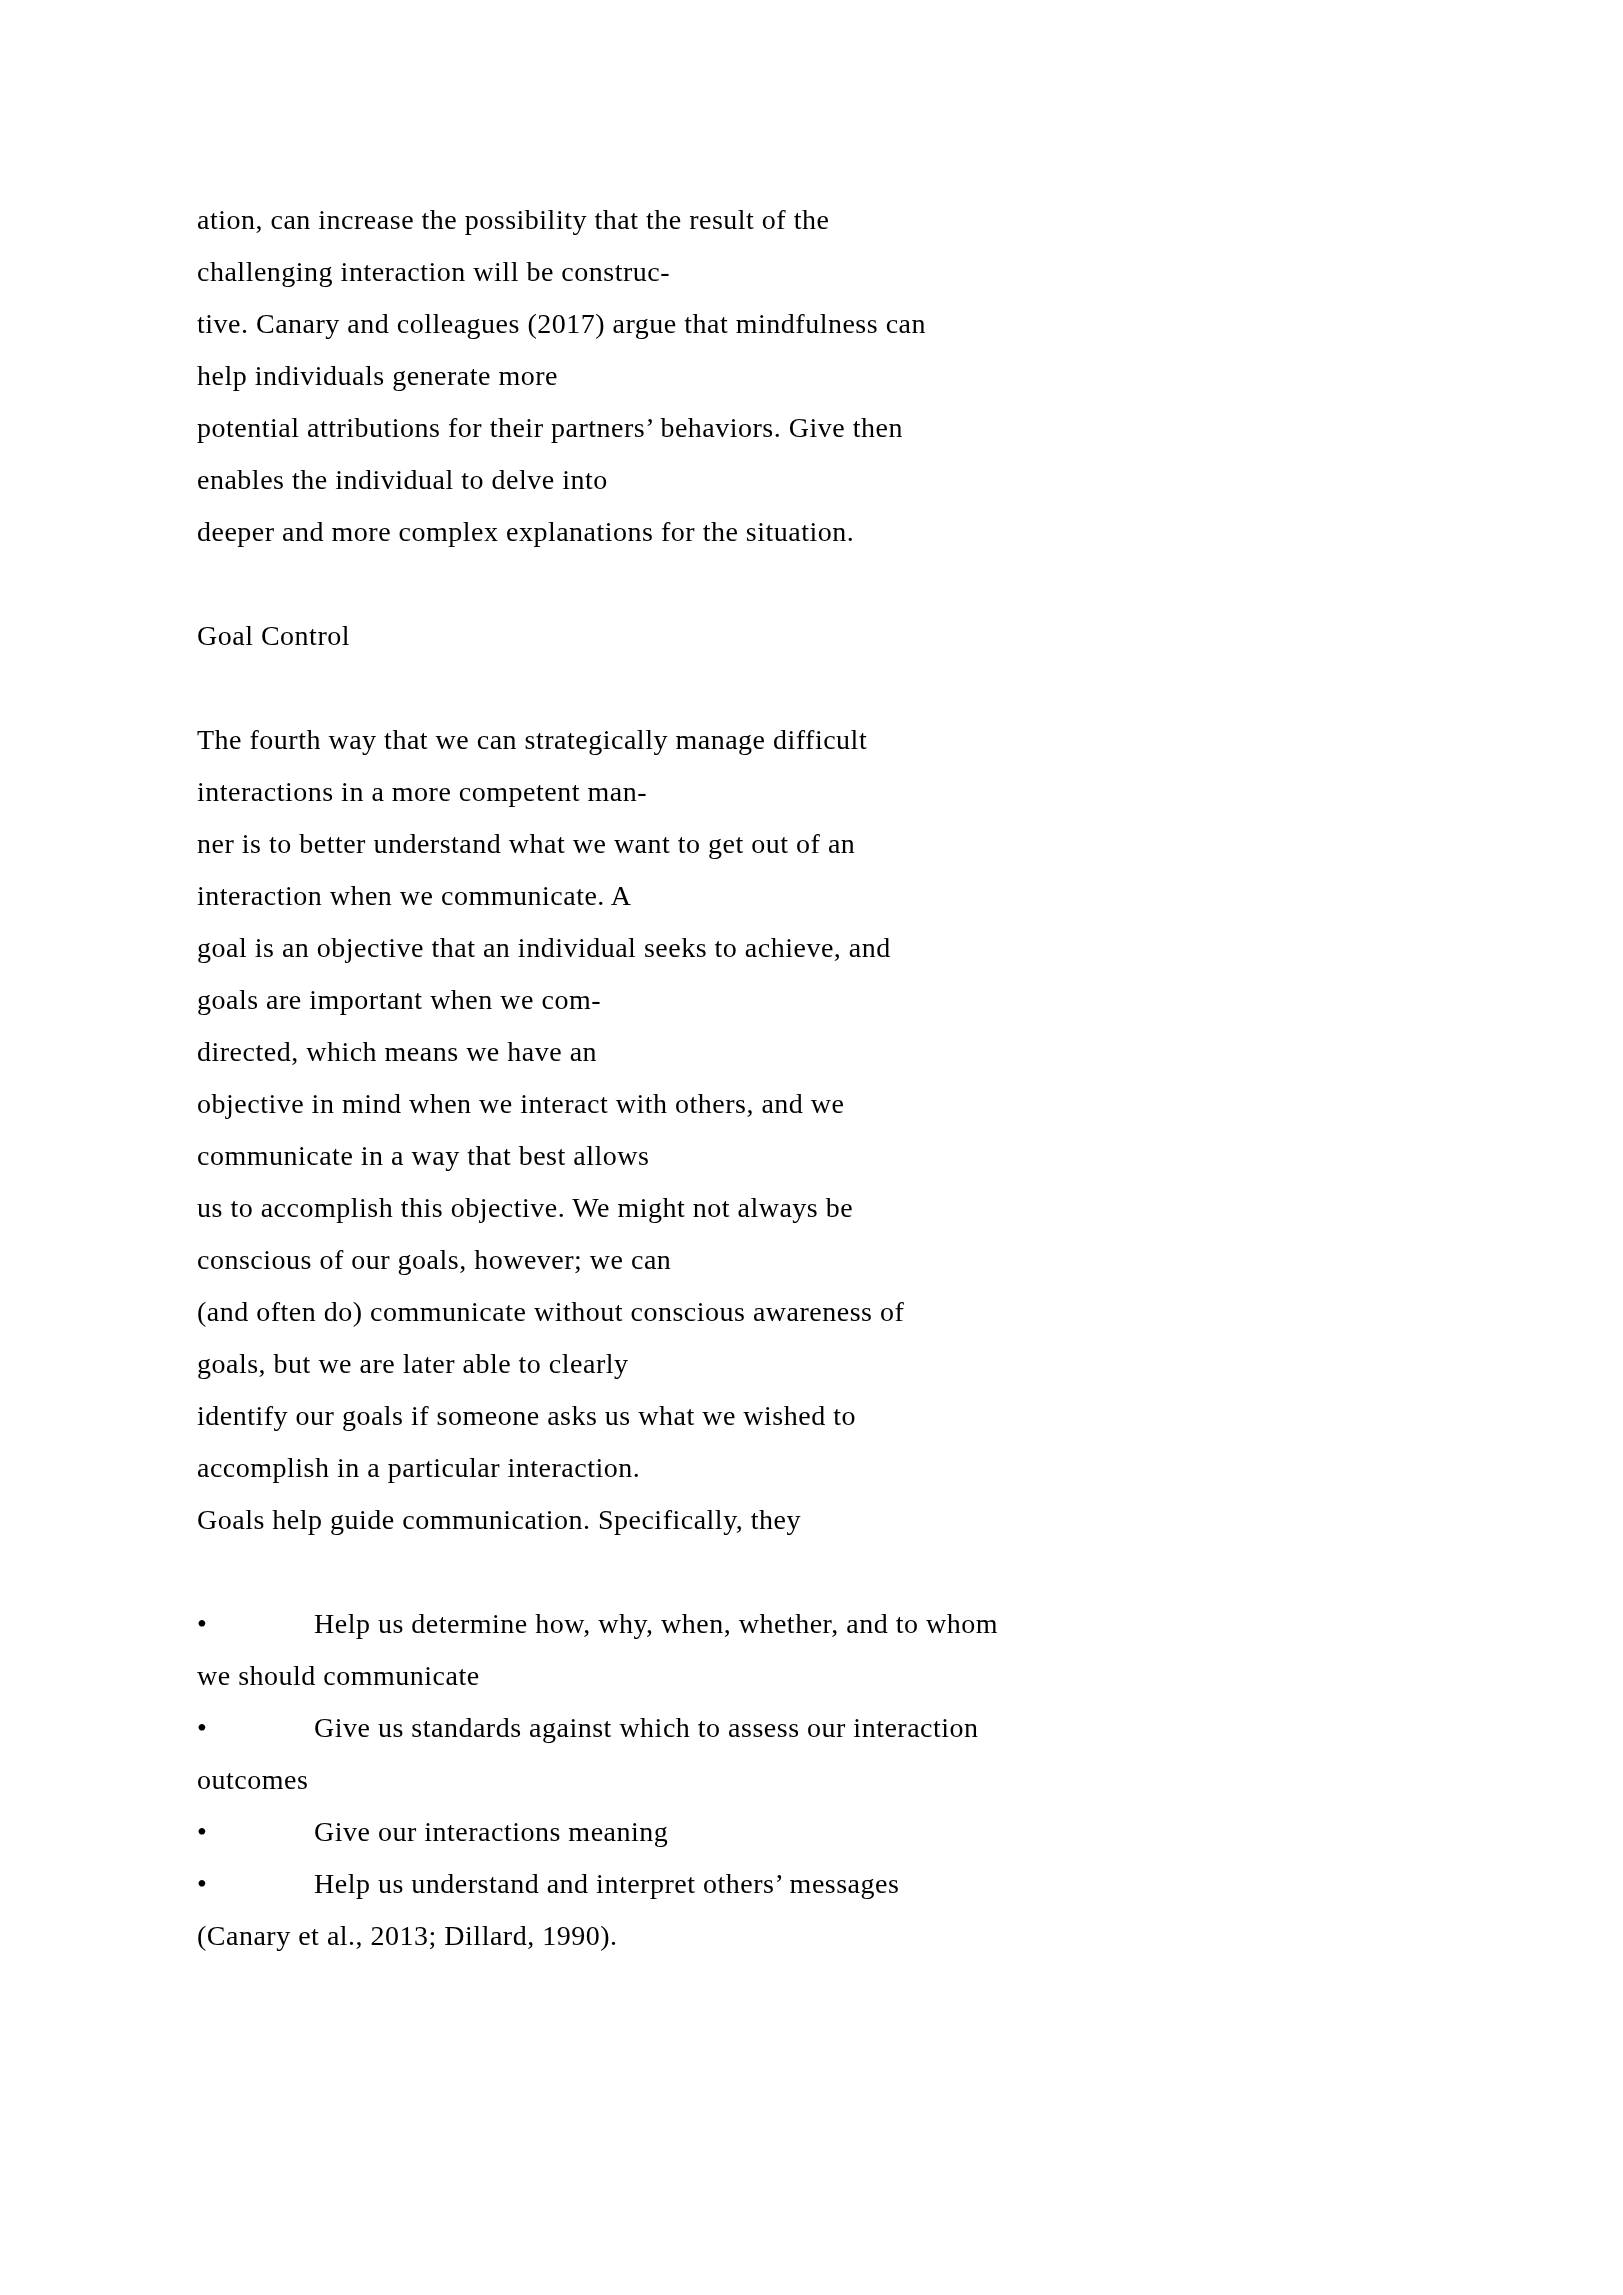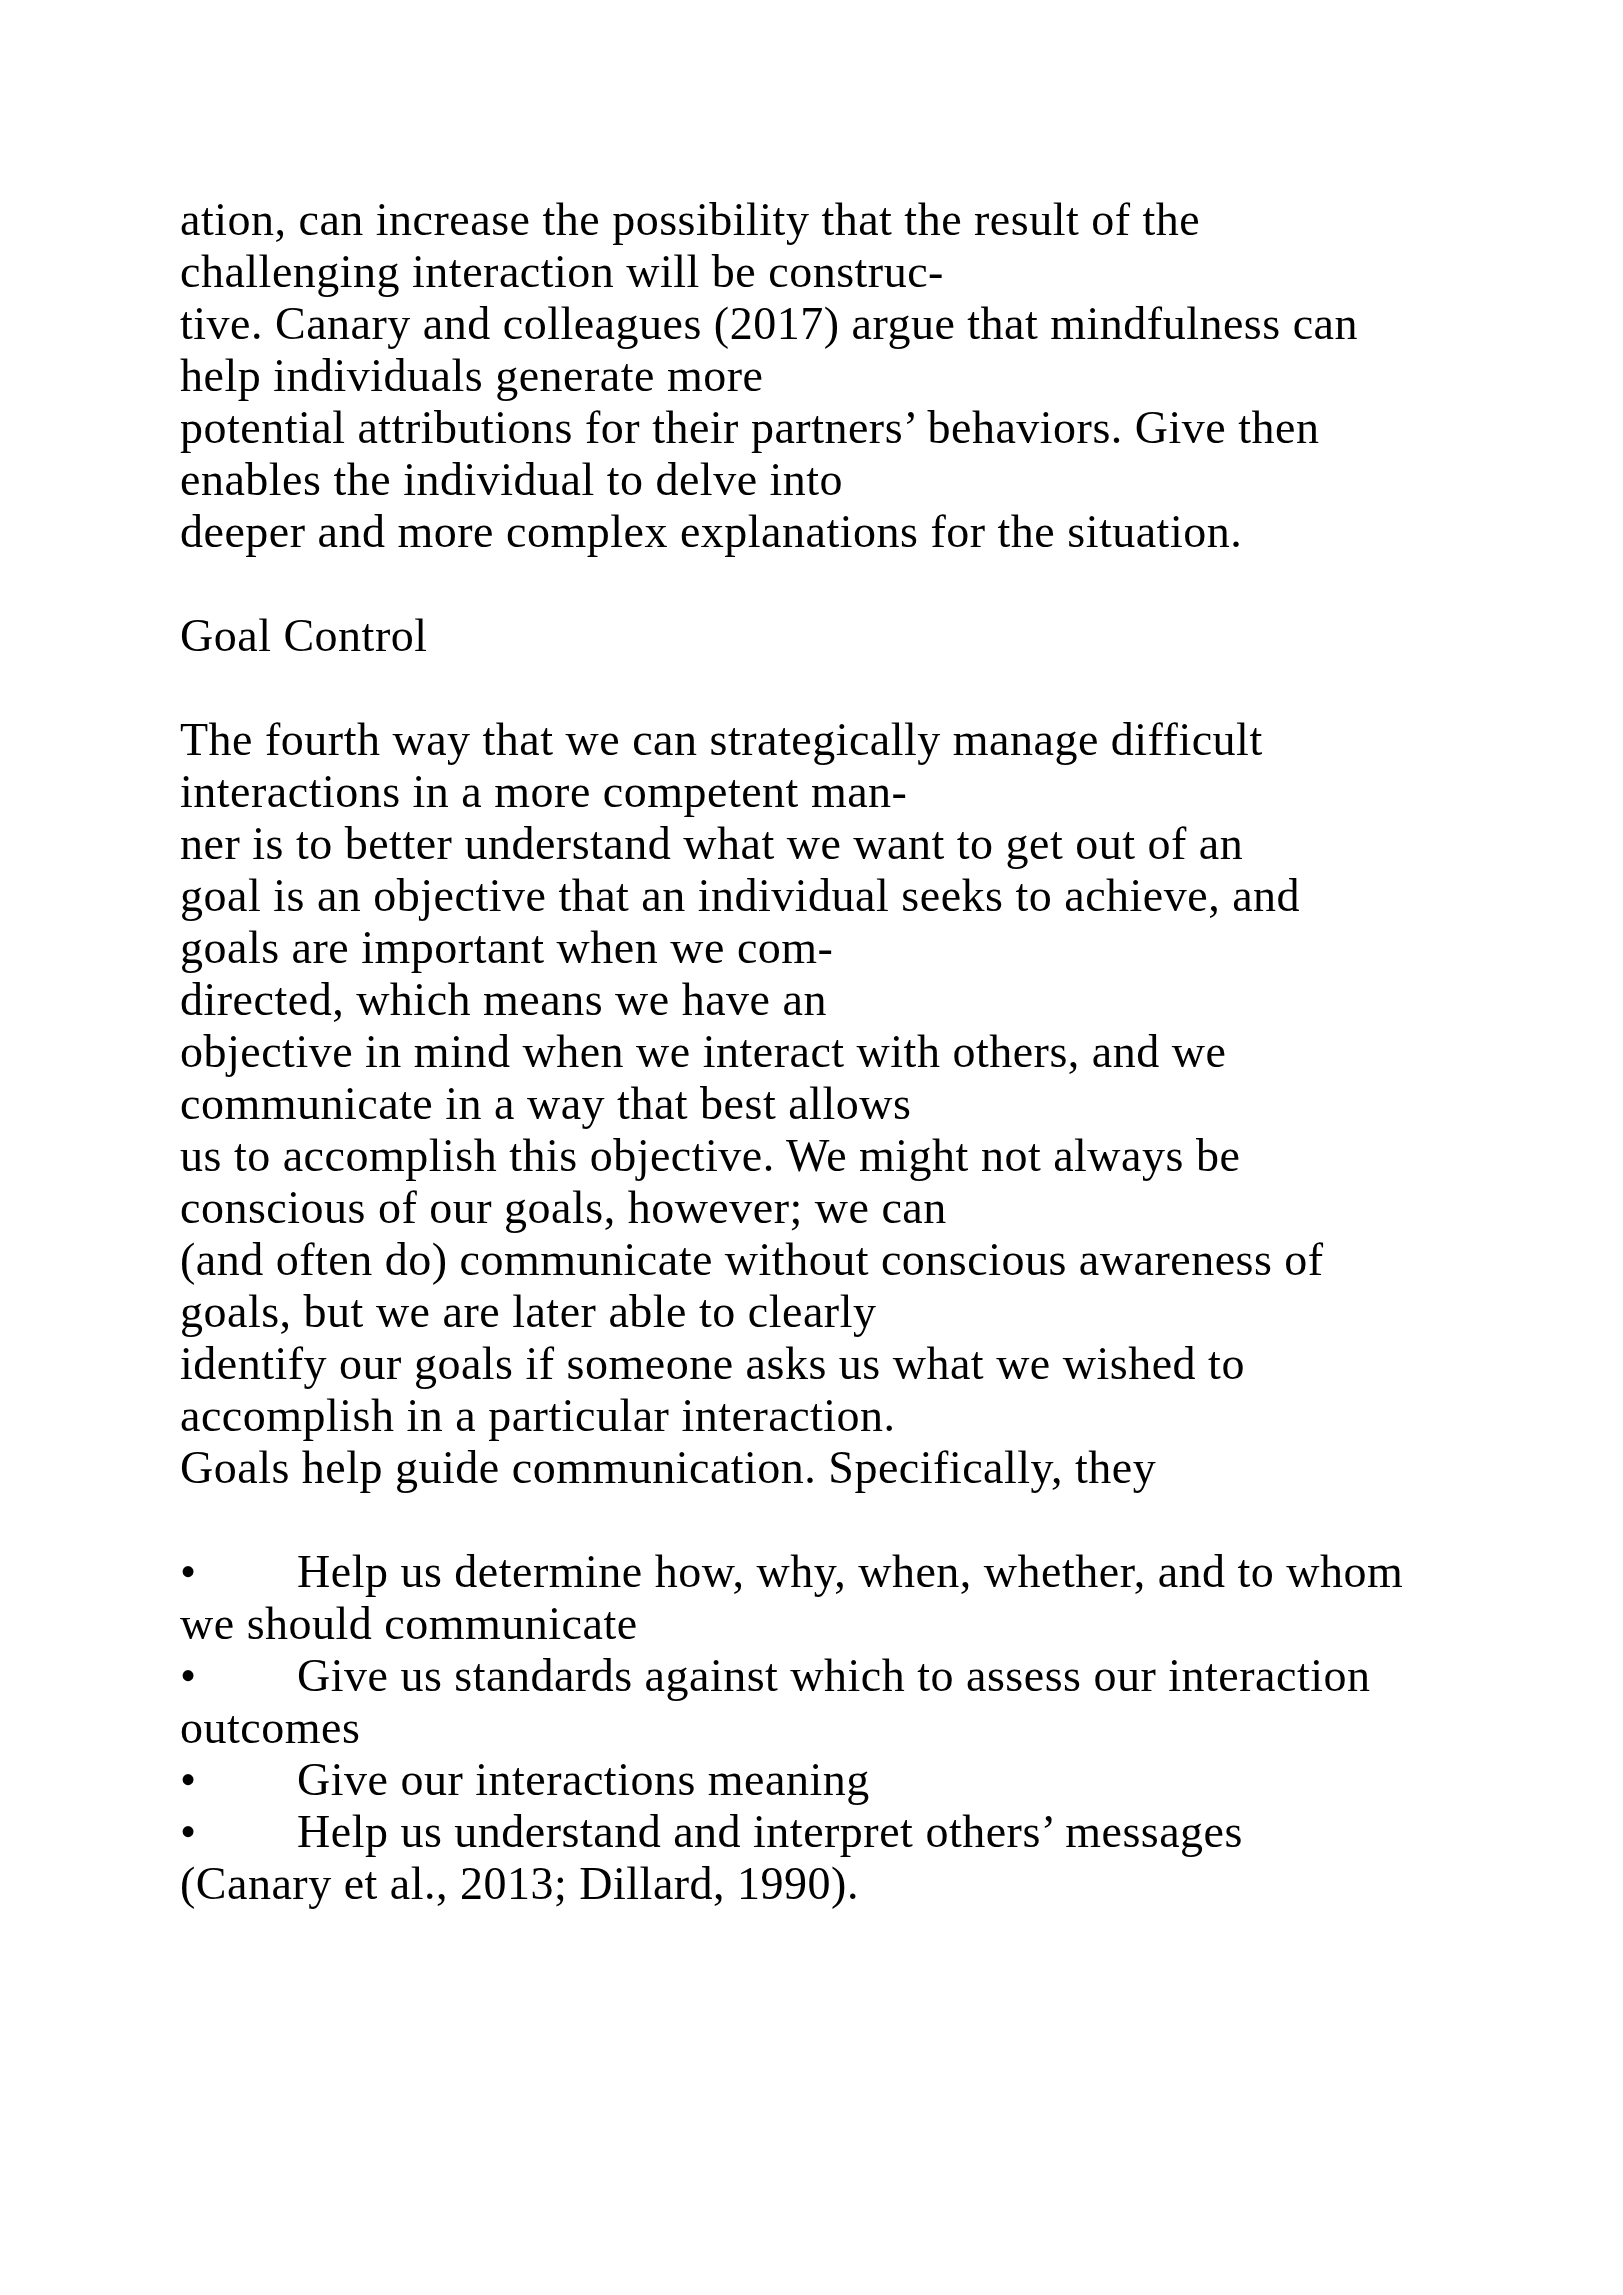--- a/index.html
+++ b/index.html
@@ -9,26 +9,26 @@
   }
   .page {
     position: relative;
     width: 1623px;
     height: 2295px;
     background: #ffffff;
     overflow: hidden;
   }
   .text-block {
     position: absolute;
-    left: 180px;
+    left: 197px;
     top: 194px;
     width: 1347px;
     color: #000000;
     font-family: "Liberation Serif", "DejaVu Serif", serif;
-    font-size: 46px;
+    font-size: 28px;
     line-height: 52px;
     letter-spacing: 0.5px;
     font-weight: 400;
   }
   .line {
     white-space: pre;
     min-height: 52px;
   }
   .bullet {
     display: inline-block;
@@ -46,20 +46,21 @@
       <div class="line">help individuals generate more</div>
       <div class="line">potential attributions for their partners’ behaviors. Give then</div>
       <div class="line">enables the individual to delve into</div>
       <div class="line">deeper and more complex explanations for the situation.</div>
       <div class="line">&nbsp;</div>
       <div class="line">Goal Control</div>
       <div class="line">&nbsp;</div>
       <div class="line">The fourth way that we can strategically manage difficult</div>
       <div class="line">interactions in a more competent man-</div>
       <div class="line">ner is to better understand what we want to get out of an</div>
+      <div class="line">interaction when we communicate. A</div>
       <div class="line">goal is an objective that an individual seeks to achieve, and</div>
       <div class="line">goals are important when we com-</div>
       <div class="line">directed, which means we have an</div>
       <div class="line">objective in mind when we interact with others, and we</div>
       <div class="line">communicate in a way that best allows</div>
       <div class="line">us to accomplish this objective. We might not always be</div>
       <div class="line">conscious of our goals, however; we can</div>
       <div class="line">(and often do) communicate without conscious awareness of</div>
       <div class="line">goals, but we are later able to clearly</div>
       <div class="line">identify our goals if someone asks us what we wished to</div>

